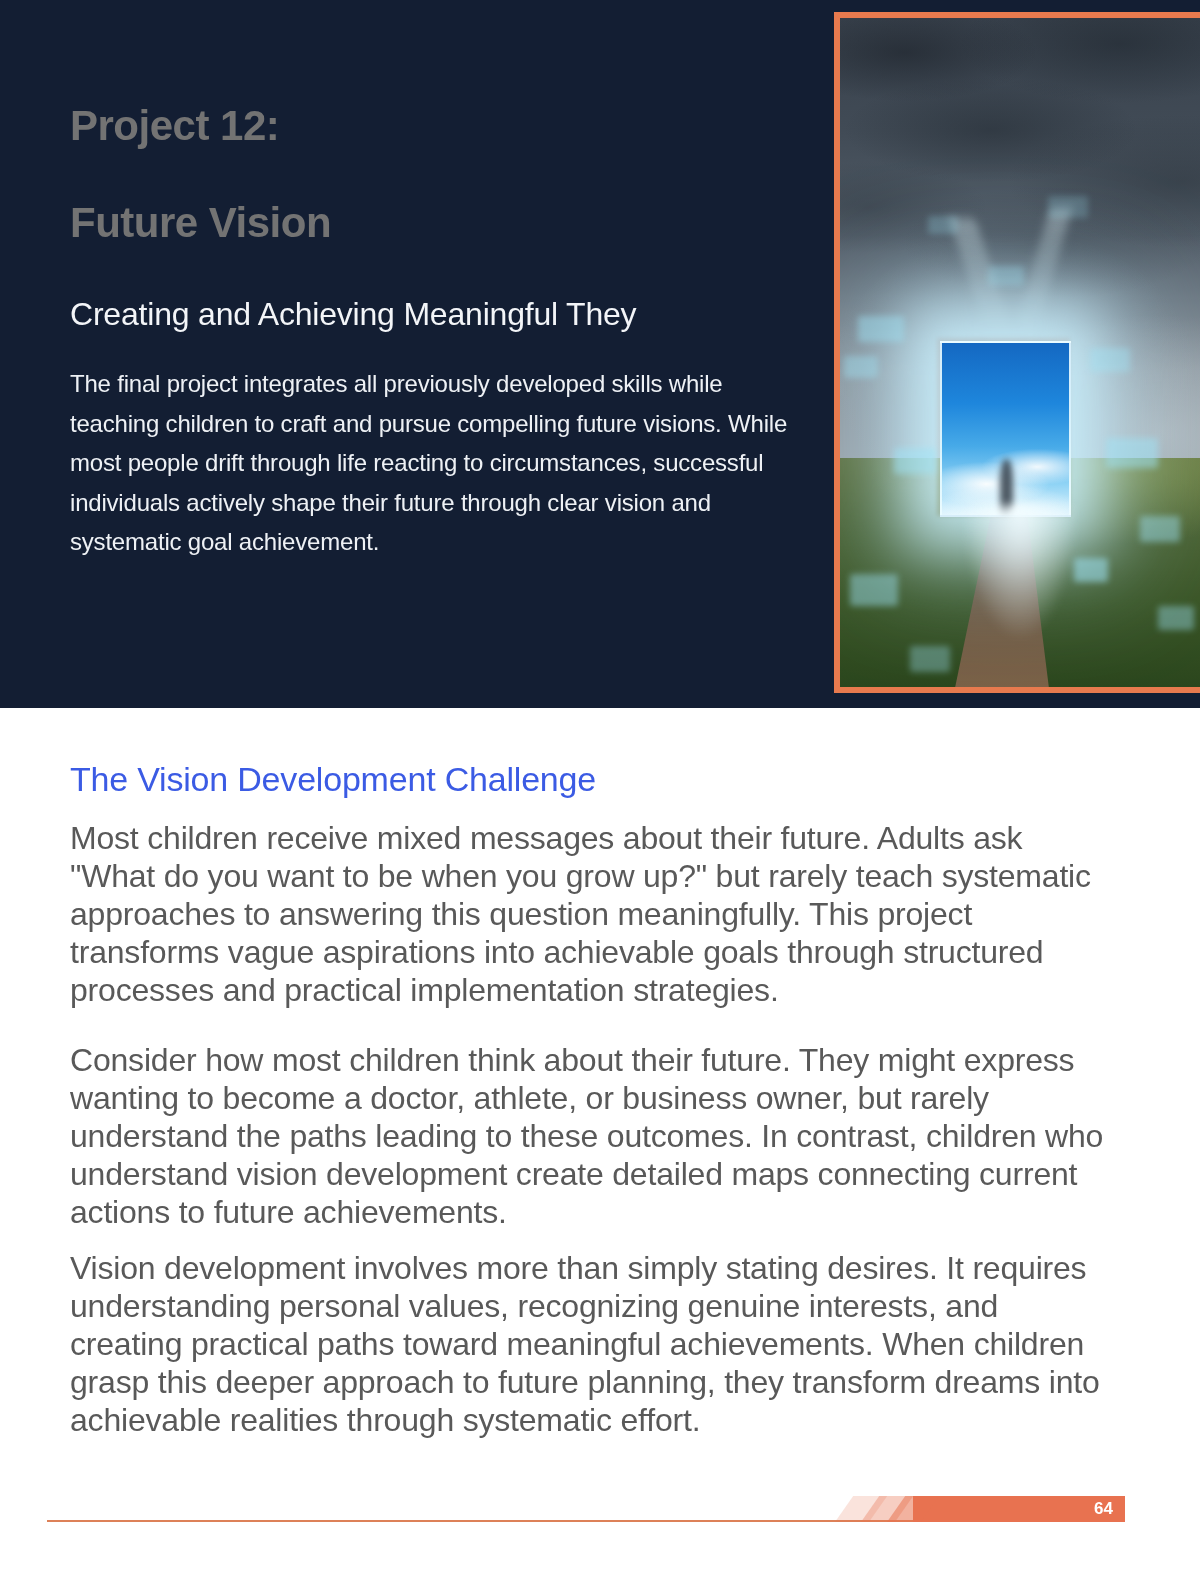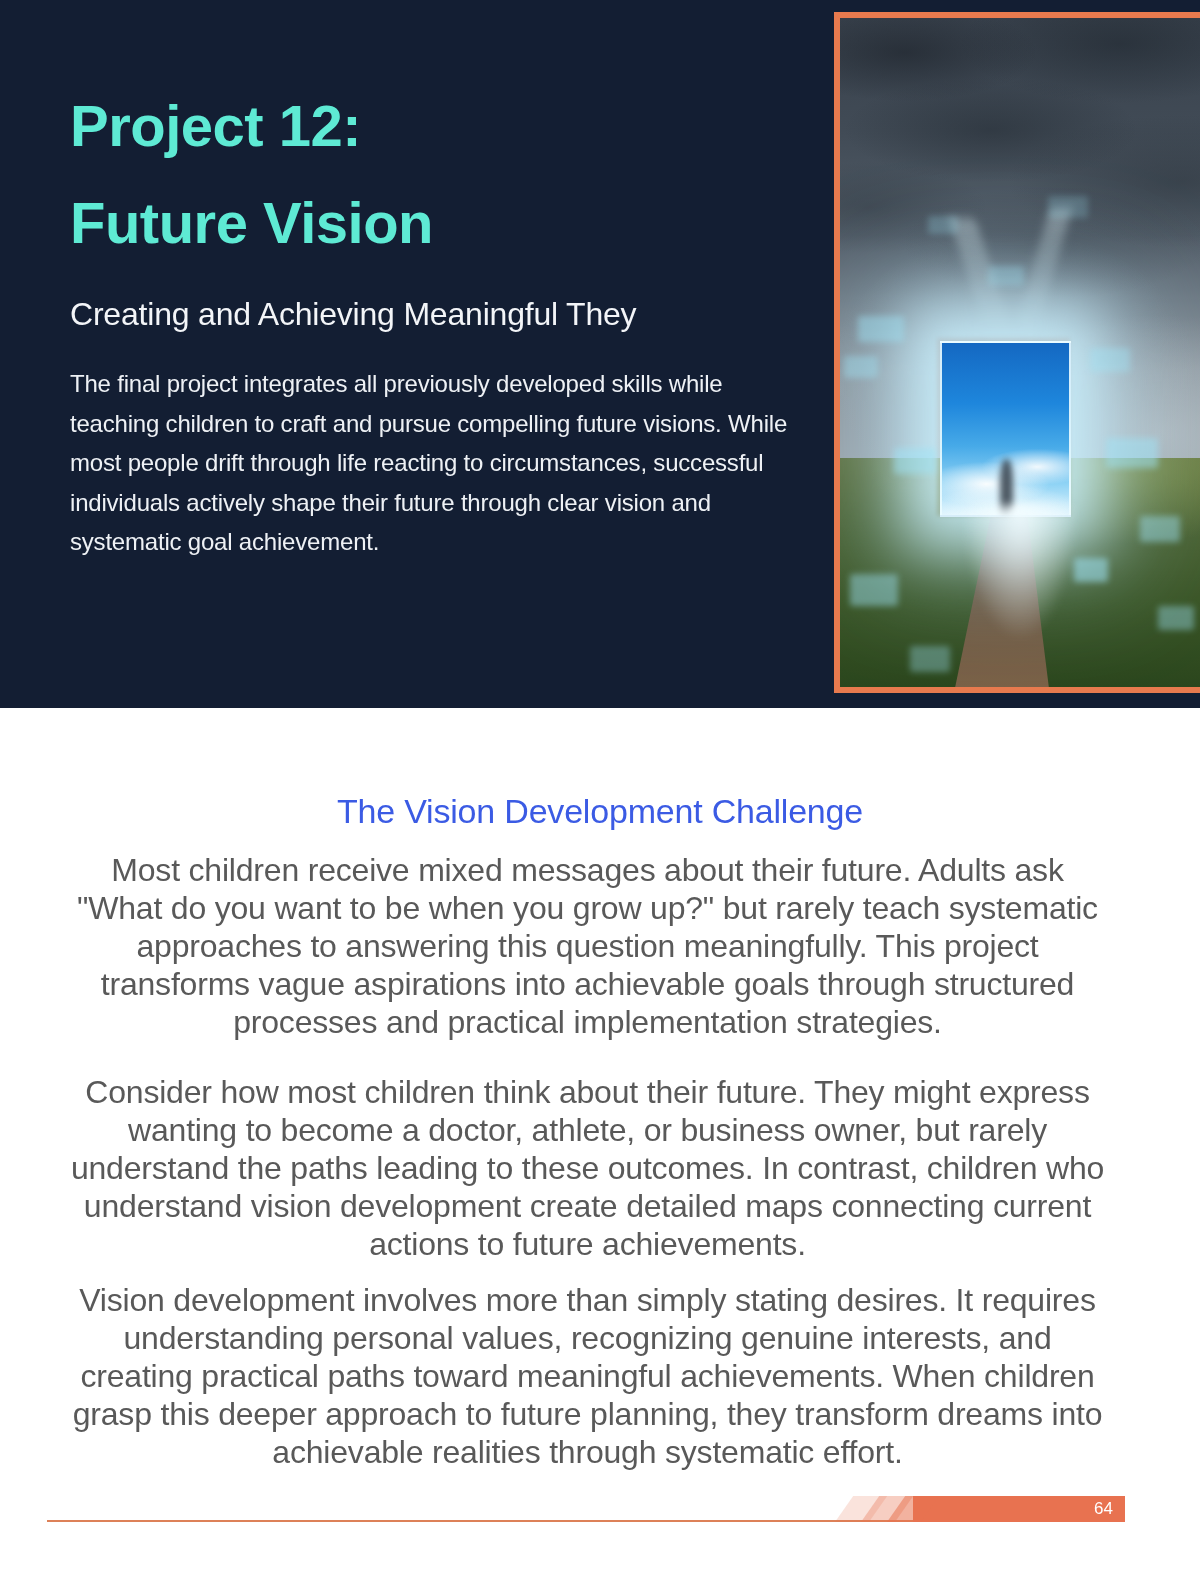--- a/index.html
+++ b/index.html
@@ -6,21 +6,21 @@
   body{
     width:1200px;height:1581px;position:relative;background:#ffffff;
     font-family:"Liberation Sans",sans-serif;overflow:hidden;
   }
   
   .hero{
     position:absolute;top:0;left:0;width:1200px;height:708px;
     background:#131e33;
   }
   .hero-text{position:absolute;left:70px;top:96px;width:760px;}
-  .hero-title{color:#5eead4;font-size:58px;font-weight:bold;line-height:60px;letter-spacing:-0.5px;}
+  .hero-title{color:#737373;font-size:42px;font-weight:bold;line-height:60px;letter-spacing:-0.5px;}
   .hero-title.second{margin-top:37px;}
   .hero-subtitle{
     color:#f3f5f8;font-size:32px;font-weight:400;line-height:58px;
     margin-top:32px;max-width:570px;letter-spacing:-0.2px;
   }
   .hero-desc{
     color:#eef1f5;font-size:24px;font-weight:400;line-height:39.5px;
     margin-top:21px;max-width:730px;letter-spacing:-0.2px;
   }
   
@@ -81,37 +81,37 @@
     position:absolute;left:120px;top:487px;width:120px;height:140px;
     background:radial-gradient(ellipse at 50% 0%, rgba(242,252,255,.95) 0%, rgba(242,252,255,0) 68%);
     filter:blur(4px);
   }
   .ray{
     position:absolute;background:linear-gradient(180deg, rgba(230,250,255,.35), rgba(230,250,255,0));
     filter:blur(5px);
   }
   .sq{position:absolute;background:#9fe4f7;filter:blur(3px);border-radius:3px;}
   
-  .content{position:absolute;left:70px;top:722px;width:1060px;padding-top:67px;text-align:center;}
+  .content{position:absolute;left:70px;top:690px;width:1060px;padding-top:67px;}
   .section-heading{
     color:#3b5be4;font-size:34px;font-weight:400;line-height:44px;letter-spacing:-0.2px;
   }
   .section-heading.second{margin-top:40px;}
   .para{
     color:#595959;font-size:32px;font-weight:400;line-height:38px;
     margin-top:18px;max-width:1035px;letter-spacing:-0.2px;
   }
   .para.spaced{margin-top:32px;}
   
   .footer-line{
     position:absolute;left:47px;bottom:59px;width:1078px;height:2px;background:#dd8158;
   }
   .page-banner{
     position:absolute;right:75px;bottom:59px;width:212px;height:26px;
-    background:#e87250;color:#ffffff;font-size:17px;font-weight:normal;
+    background:#e87250;color:#ffffff;font-size:17px;font-weight:bold;
     line-height:26px;text-align:right;padding-right:12px;box-sizing:border-box;padding-left:9px;
   }
   .stripe{
     position:absolute;bottom:0;height:26px;background:#e87250;
     transform:skewX(-35deg);transform-origin:bottom;
   }
   .stripe.s1{left:-26px;width:34px;opacity:.55;}
   .stripe.s2{left:-52px;width:34px;opacity:.35;}
   .stripe.s3{left:-78px;width:34px;opacity:.2;}
 </style>

